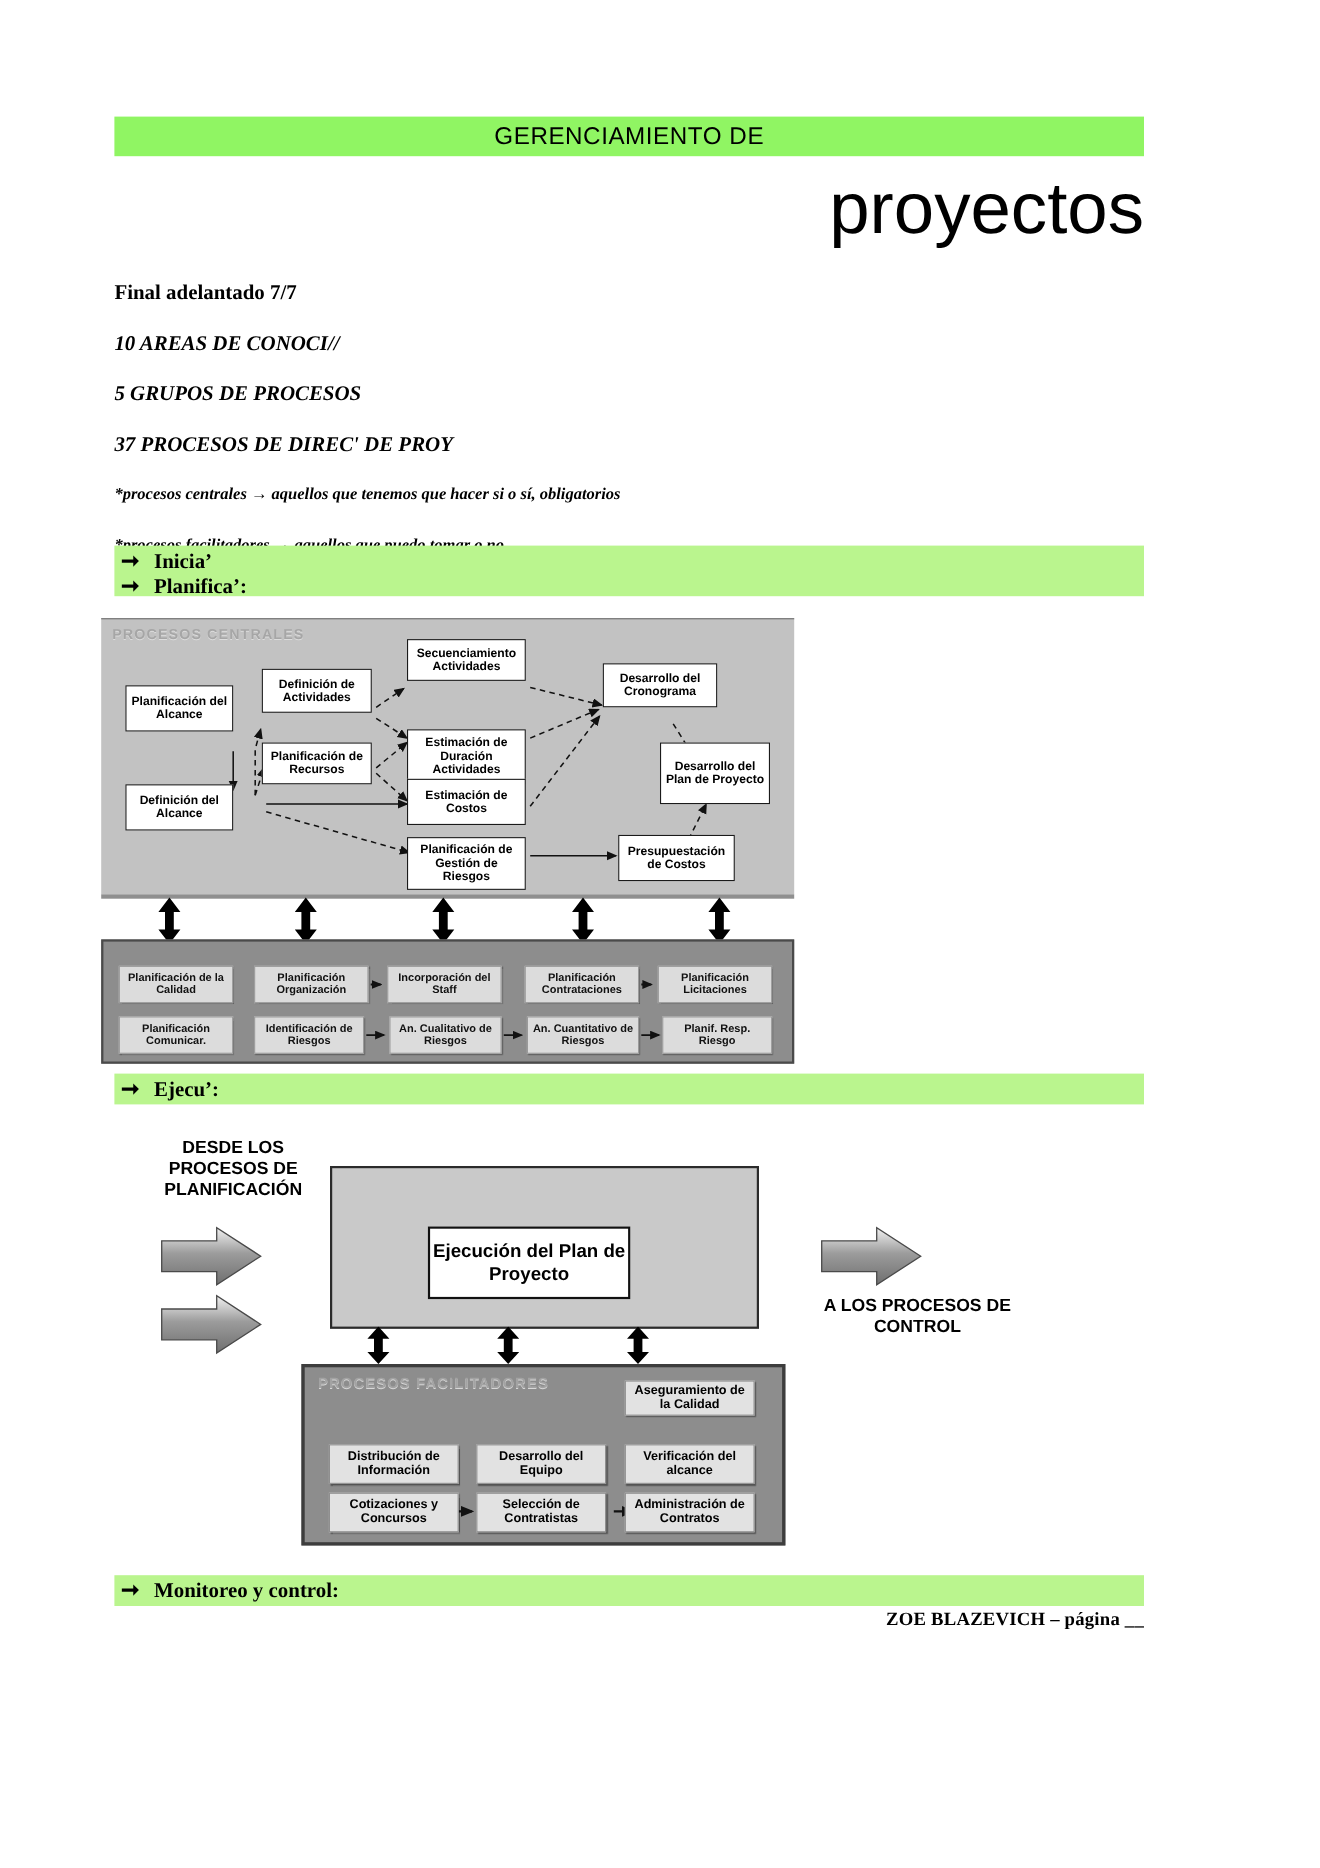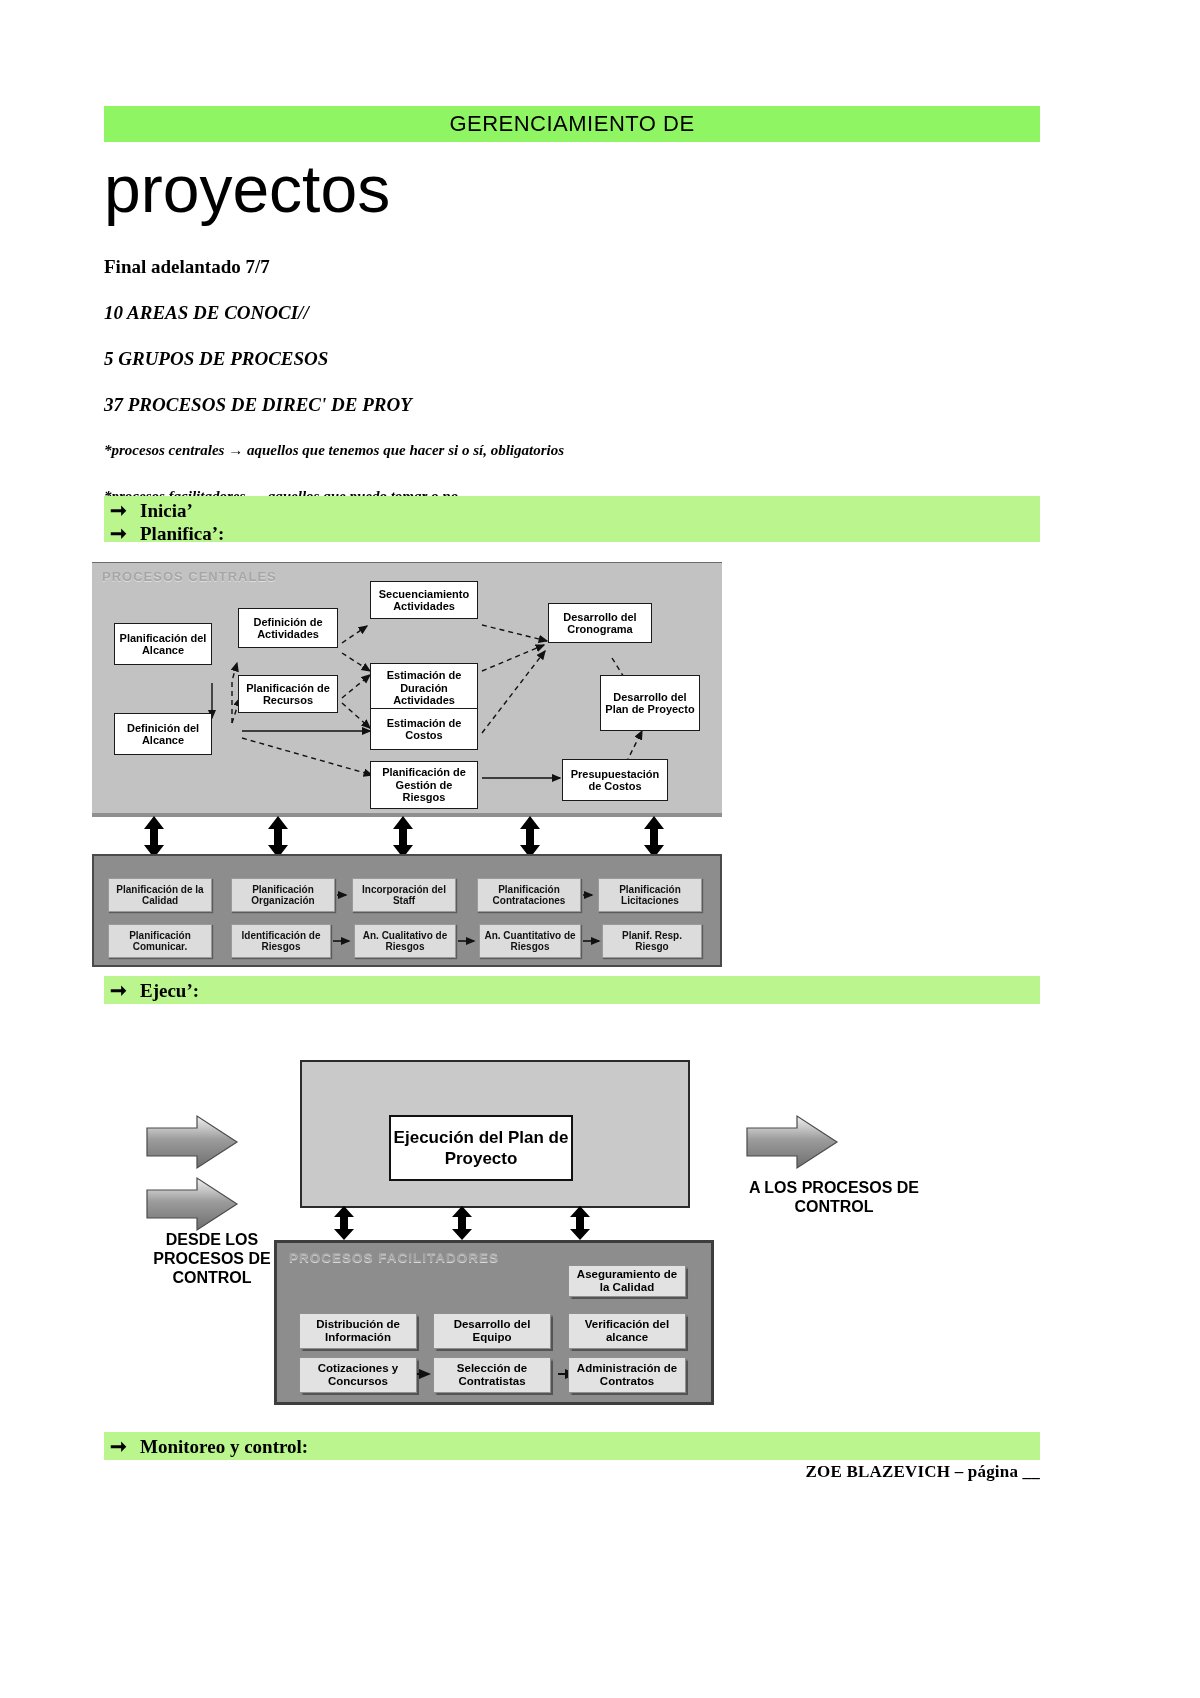--- a/index.html
+++ b/index.html
@@ -18,21 +18,21 @@
     position:absolute; left:104px; top:106px; width:936px; height:36px;
     background:#90f563;
     display:flex; align-items:center; justify-content:center;
   }
   .title-band span{
     font-family:"Liberation Sans", sans-serif;
     font-size:22px; font-weight:400; letter-spacing:.5px; color:#000;text-align:right;
   }
   .title-big {
     position:absolute; left:104px; top:152px; width:936px;
-    text-align:left;
+    text-align:right;
     font-family:"Liberation Sans", sans-serif;
     font-size:66px; font-weight:400; line-height:74px; color:#000;
   }
 
   
   .intro { position:absolute; left:104px; top:256px; width:936px; }
   .intro p { margin:0 0 25px 0; font-size:19px; line-height:21px; }
   .intro p.b { font-weight:bold; font-style:normal; }
   .intro p.i { font-style:italic; font-weight:bold; }
   .intro p.i2 { font-style:italic; font-weight:bold; font-size:15px; }
@@ -259,22 +259,22 @@
 
   <div class="band" id="band-ejecu">
     <div class="row">
       <span class="arw">➞</span>
       <span>Ejecu’:</span>
     </div>
   </div>
 
   <div id="fig2">
 
-
-    <div class="side-label" style="left:18px;top:210px;width:180px;">DESDE LOS PROCESOS DE CONTROL</div>
+    <div class="side-label" style="left:18px;top:14px;width:180px;">DESDE LOS PROCESOS DE PLANIFICACIÓN</div>
+
 
     <div class="side-label" style="left:640px;top:158px;width:180px;">A LOS PROCESOS DE CONTROL</div>
 
     <svg class="fat-arrow" width="120" height="60" style="left:38px;top:94px;">
       <defs>
         <linearGradient id="ga1" x1="0" y1="0" x2="0" y2="1">
           <stop offset="0%" stop-color="#f2f2f2"></stop>
             <stop offset="45%" stop-color="#9c9c9c"></stop>
             <stop offset="100%" stop-color="#6f6f6f"></stop>
         </linearGradient>
@@ -315,21 +315,21 @@
           <marker id="ah3" markerWidth="6" markerHeight="6" refX="5" refY="2.5" orient="auto">
             <path d="M0,0 L6,2.5 L0,5 z" fill="#111"></path>
           </marker>
         </defs>
         <g stroke="#111" stroke-width="2" marker-end="url(#ah3)">
           <line x1="135" y1="131" x2="152" y2="131"></line>
           <line x1="281" y1="131" x2="298" y2="131"></line>
         </g>
       </svg>
 
-      <div class="f2box" style="left:291px;top:22px;width:118px;height:32px;text-align:center;">Aseguramiento de la Calidad</div>
+      <div class="f2box" style="left:291px;top:12px;width:118px;height:32px;text-align:center;">Aseguramiento de la Calidad</div>
 
       <div class="f2box" style="left:22px;top:70px;width:118px;height:36px;">Distribución de Información</div>
       <div class="f2box" style="left:156px;top:70px;width:118px;height:36px;">Desarrollo del Equipo</div>
       <div class="f2box" style="left:291px;top:70px;width:118px;height:36px;">Verificación del alcance</div>
 
       <div class="f2box" style="left:22px;top:114px;width:118px;height:36px;">Cotizaciones y Concursos</div>
       <div class="f2box" style="left:156px;top:114px;width:118px;height:36px;">Selección de Contratistas</div>
       <div class="f2box" style="left:291px;top:114px;width:118px;height:36px;">Administración de Contratos</div>
     </div>
   </div>

